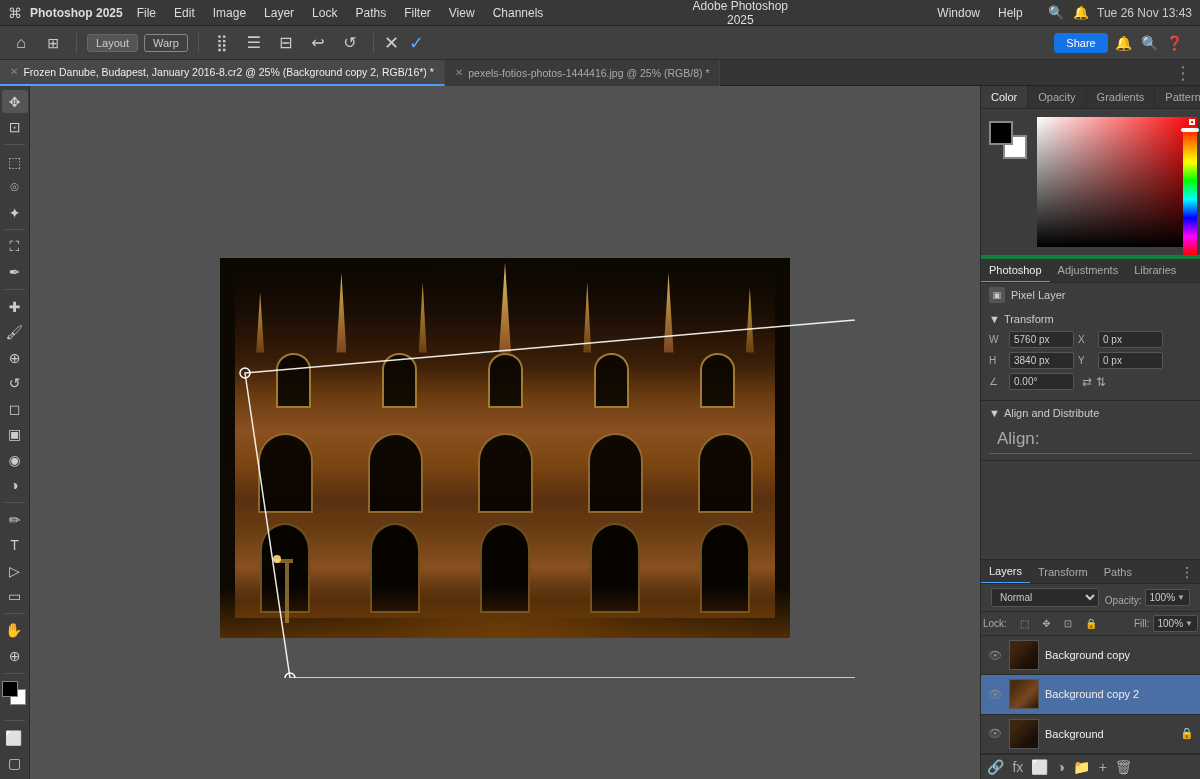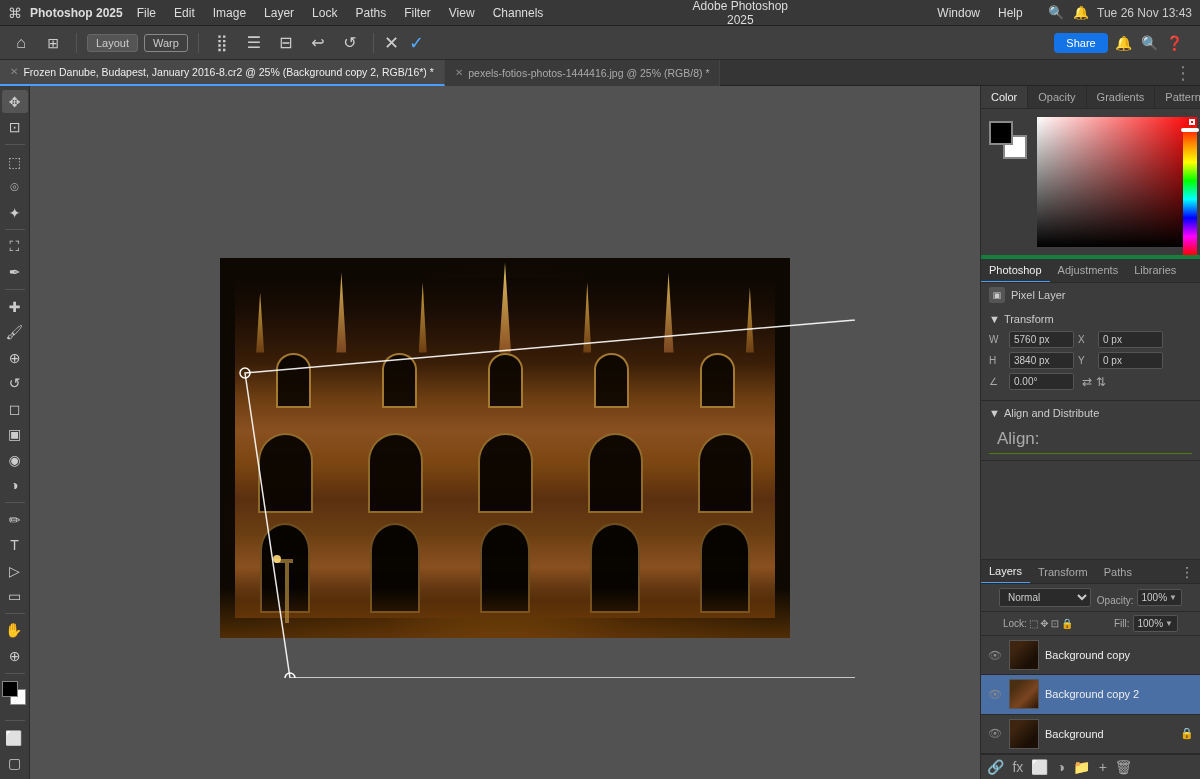--- a/index.html
+++ b/index.html
@@ -287,21 +287,21 @@
       font-size: 11px;
       color: #aaa;
       cursor: pointer;
     }
     .layers-tab.active { color: #eee; border-bottom: 1px solid #4a9eff; }
     .layers-tab-space { flex: 1; }
     .layers-menu-btn { color: #aaa; font-size: 14px; padding: 0 6px; cursor: pointer; }
     .layers-controls {
       display: flex;
       align-items: center;
-      padding: 4px 18px;
+      padding: 4px 10px;
       gap: 6px;
       border-bottom: 1px solid #2a2a2a;
     }
     .blend-select {
       background: #2a2a2a;
       border: 1px solid #555;
       color: #ccc;
       font-size: 10px;
       padding: 2px 4px;
       border-radius: 2px;
@@ -310,22 +310,22 @@
     .opacity-row {
       display: flex;
       align-items: flex-end;
       gap: 3px;
       font-size: 10px;
       color: #aaa;
     }
     .lock-row {
       display: flex;
       align-items: center;
-      padding: 3px 22px;
-      gap: 2px;
+      padding: 3px 2px;
+      gap: 13px;
       border-bottom: 1px solid #2a2a2a;
       font-size: 10px;
       color: #aaa;
     }
     .fill-row {
       display: flex;
       align-items: center;
       gap: 3px;
     }
     .layer-item {

